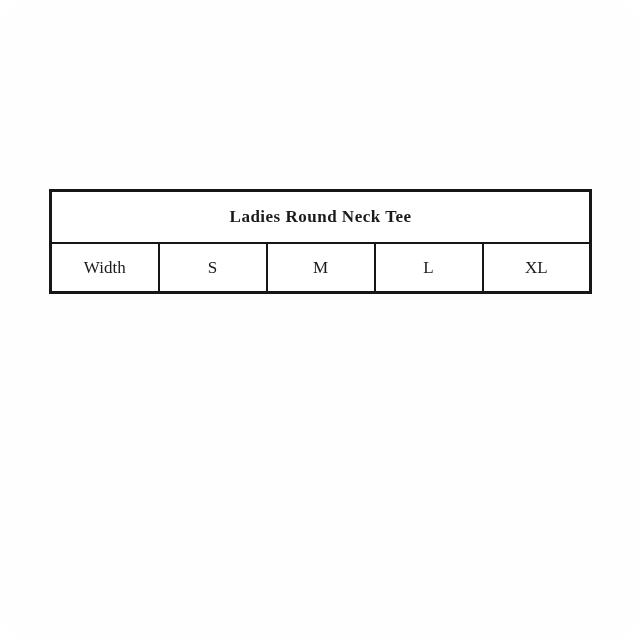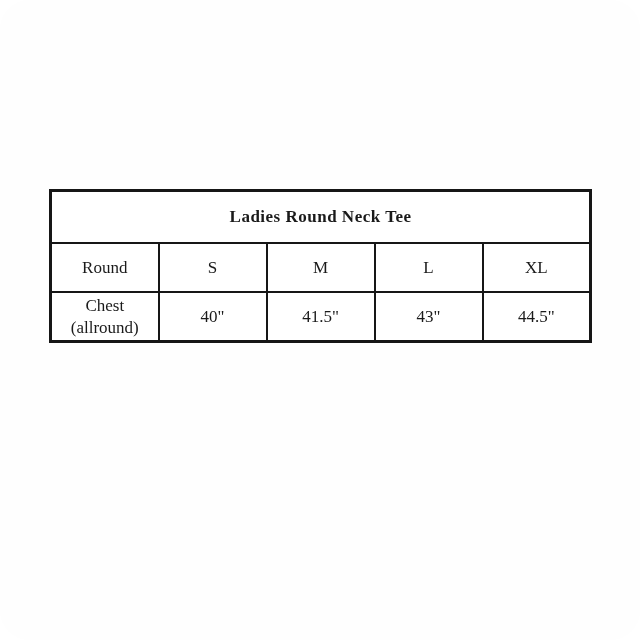--- a/index.html
+++ b/index.html
@@ -61,28 +61,21 @@
       <col class="size-col">
       <col class="size-col">
       <col class="size-col">
       <col class="size-col">
     </colgroup>
     <tbody>
       <tr class="title-row">
         <td class="title-cell" colspan="5">Ladies Round Neck Tee</td>
       </tr>
       <tr class="header-row">
-        <td>Round</td>
+        <td>Width</td>
         <td>S</td>
         <td>M</td>
         <td>L</td>
         <td>XL</td>
-      </tr>
-      <tr class="data-row">
-        <td>Chest (allround)</td>
-        <td>40"</td>
-        <td>41.5"</td>
-        <td>43"</td>
-        <td>44.5"</td>
       </tr>
     </tbody>
   </table>
 </div>
 
 </body></html>

